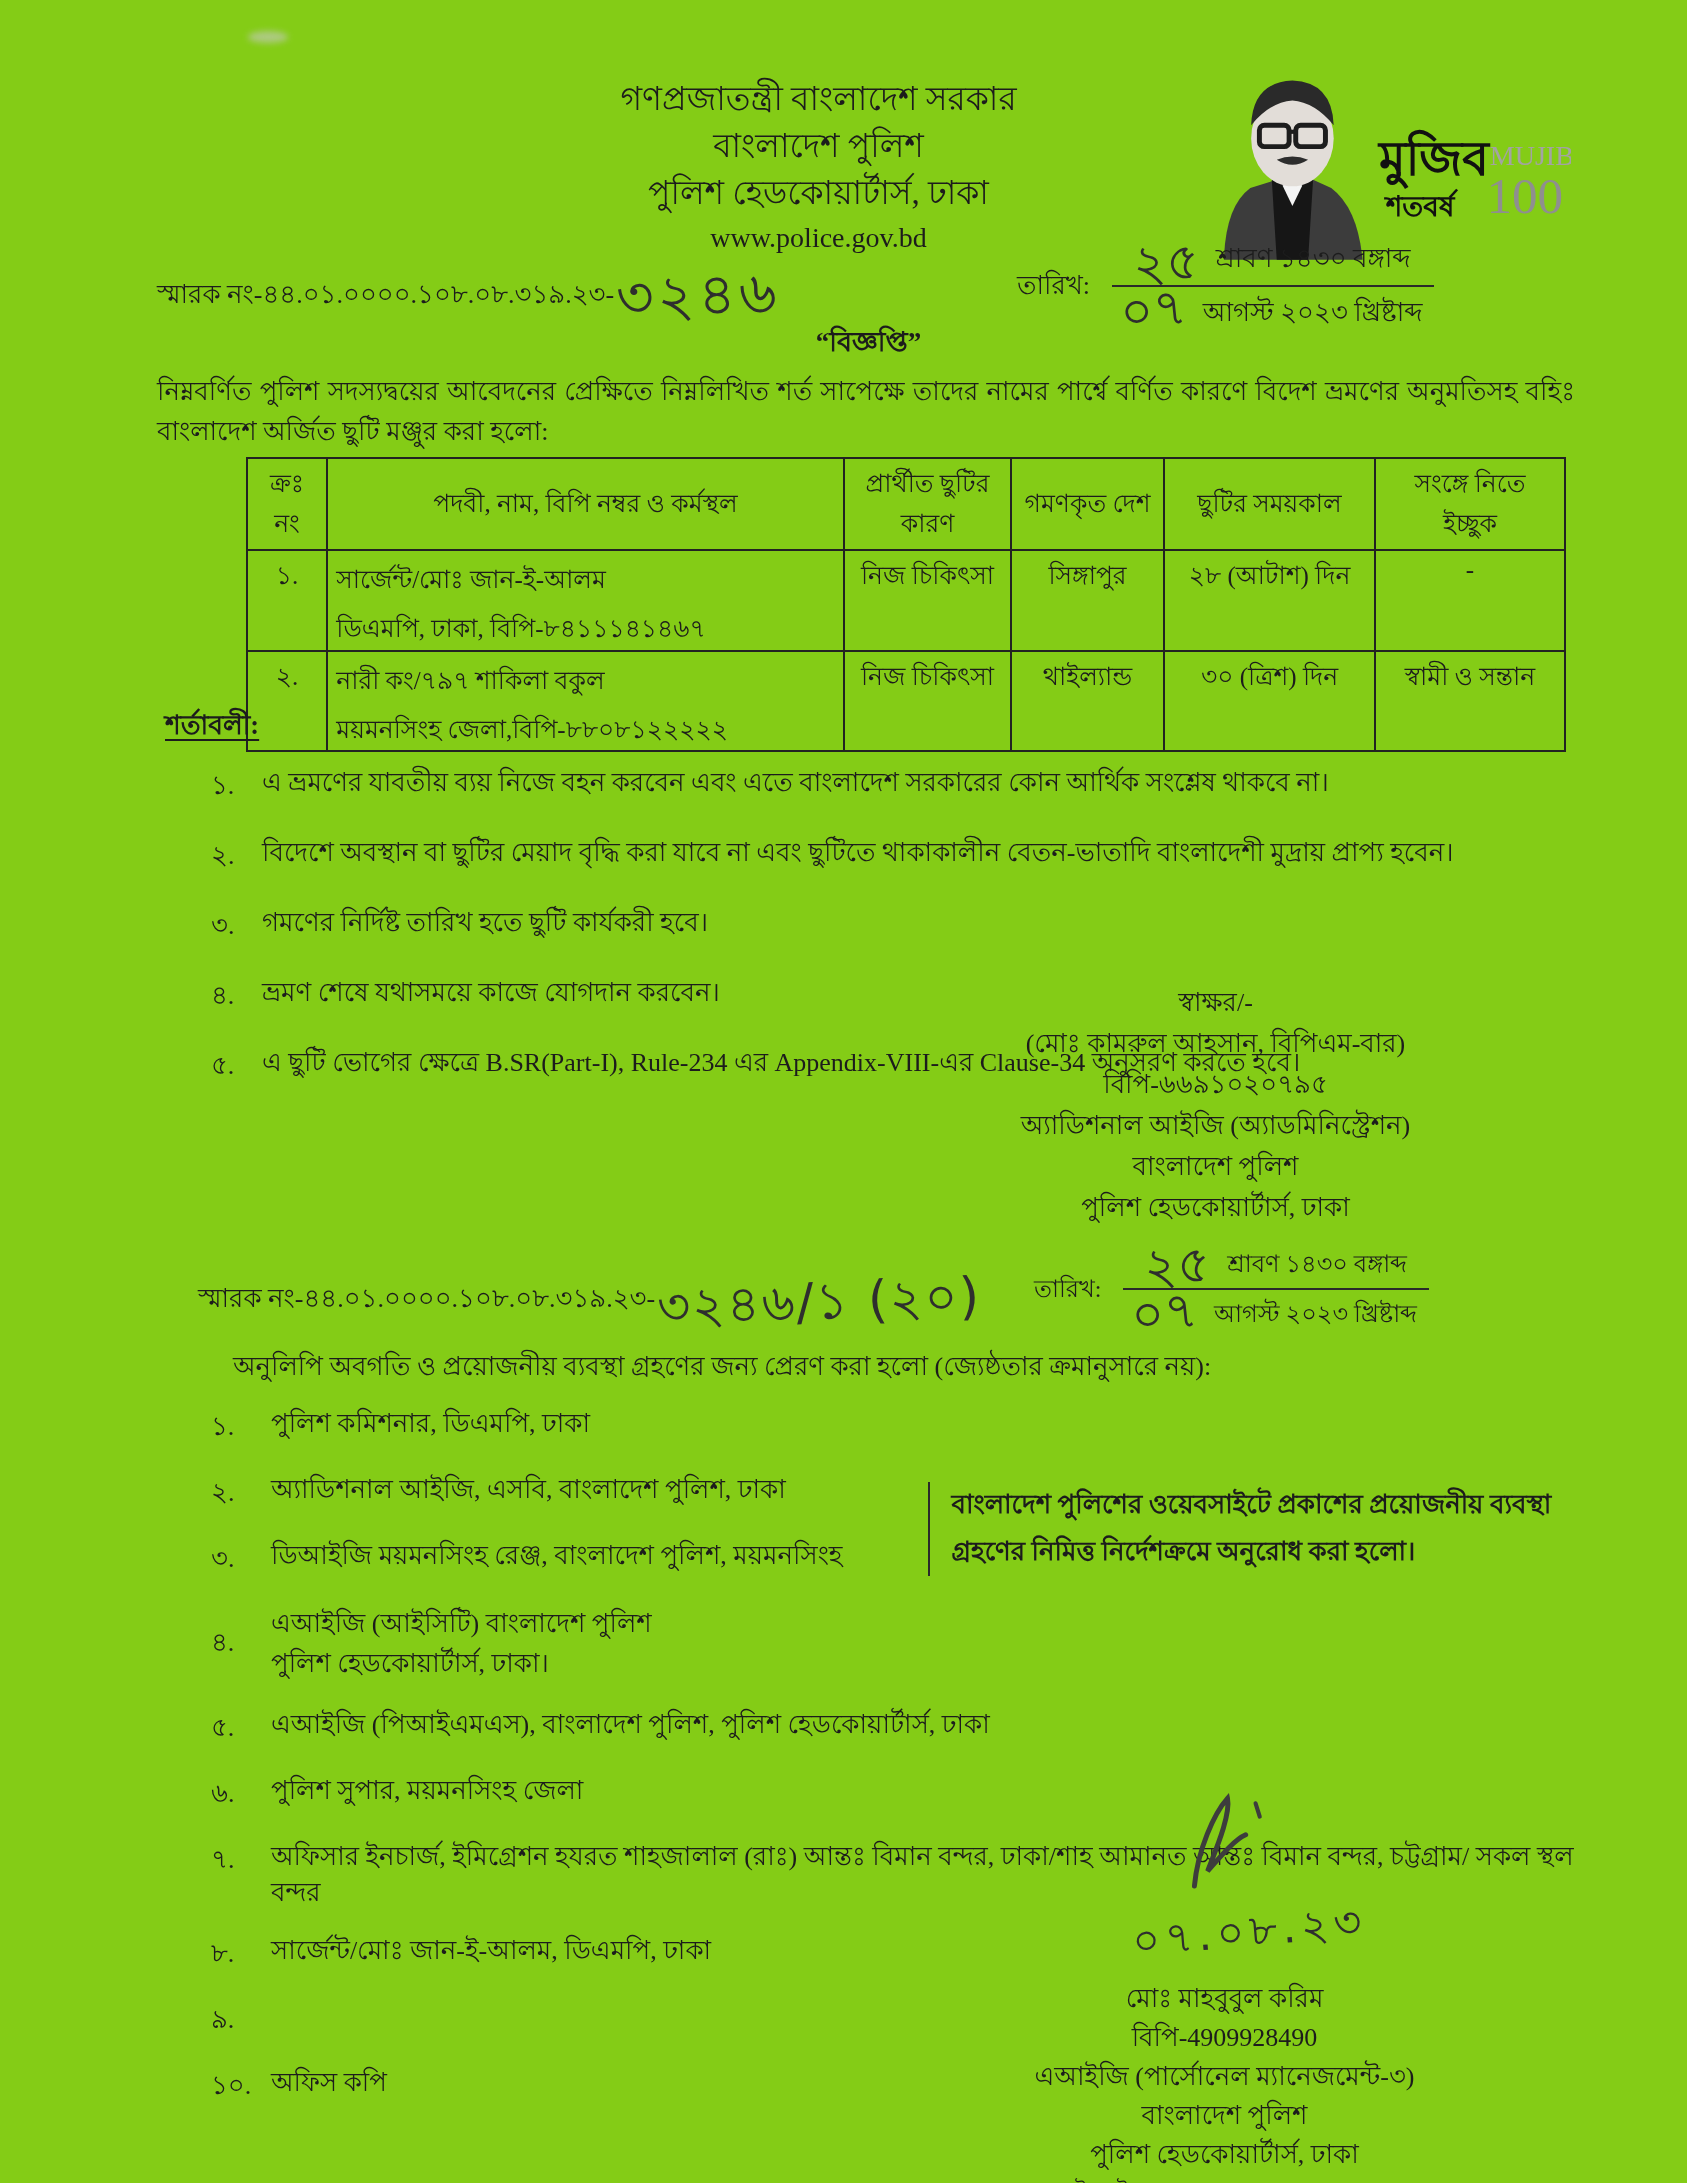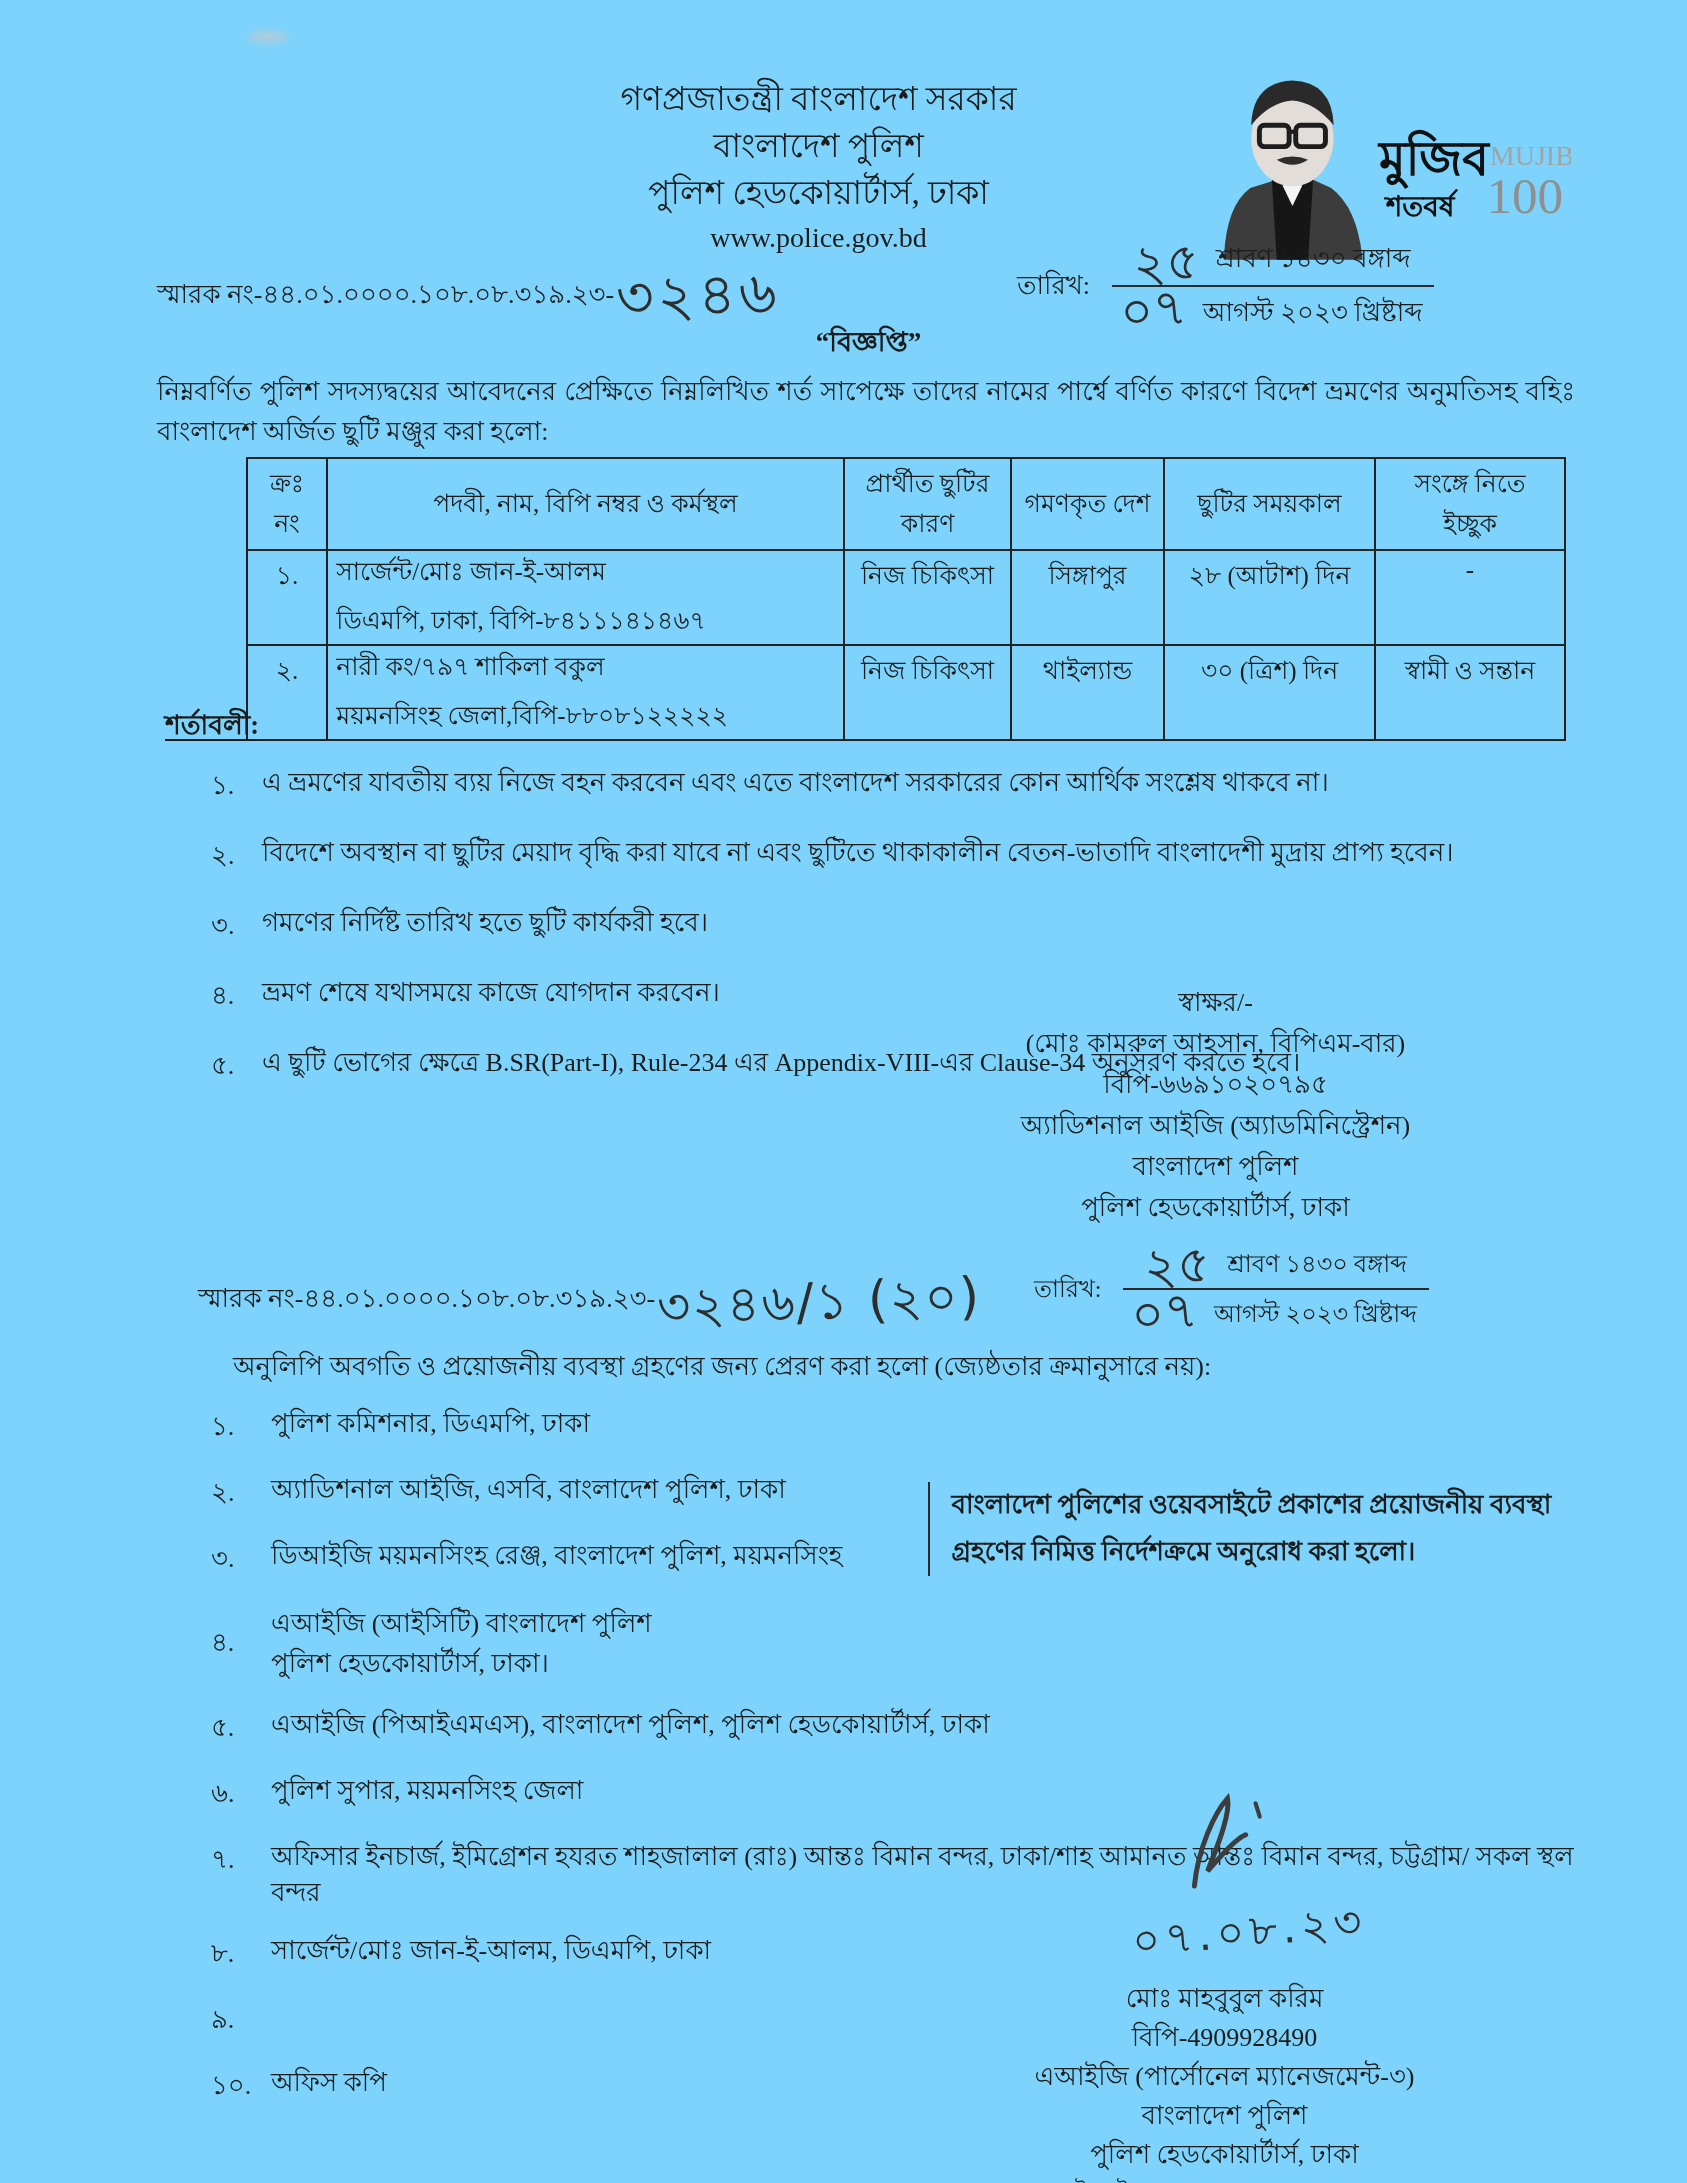--- a/index.html
+++ b/index.html
@@ -1,18 +1,18 @@
 <!DOCTYPE html>
 <html lang="bn" style="font-size:13.2px"><head>
 <meta charset="utf-8">
 <style>
   html,body { margin:0; padding:0; background:#ffffff; }
   .page {
     position:relative; width:1687px; height:2183px; overflow:hidden;
-    background:#7dd3fc; color:#1c1c1c;
+    background:#84cc16; color:#1c1c1c;
     font-family:"Liberation Serif","DejaVu Serif",serif;
   }
   .smudge { position:absolute; top:31px; left:248px; width:40px; height:11.6px;
     background:#c9c9c9; filter:blur(3.3px); opacity:.6; border-radius:50%; }
 
   
   .doc-header { position:absolute; top:76px; left:0; width:1637px; text-align:center; }
   .doc-header .l { font-size:33px; line-height:47px; }
   .doc-header .site { font-size:28px; line-height:41px; font-family:"Liberation Serif","DejaVu Serif",serif; }
 
@@ -38,21 +38,21 @@
   .notice-title { position:absolute; top:321px; left:0; width:1737px; text-align:center; font-size:27px; font-weight:bold; }
 
   .intro { position:absolute; top:372px; left:157px; width:1418px; font-size:26px; line-height:1.55; text-align:justify; margin:0; }
 
   
   table.leave { position:absolute; top:457px; left:246px; width:1318px; border-collapse:collapse; table-layout:fixed; font-size:25px; }
   table.leave th, table.leave td { border:2.5px solid #222; padding:5px 8.3px; }
   table.leave th { font-weight:normal; height:73px; text-align:center; vertical-align:middle; line-height:1.6; }
   table.leave td { vertical-align:top; height:83px; }
   td.c { text-align:center; }
-  .name-cell div { line-height:1.25; }
+  .name-cell div { line-height:1.25;margin-top:8px; }
   .name-cell .second { margin-top:18px; }
 
   
   .cond-heading { position:absolute; top:705px; left:157px; font-size:26.5px; font-weight:bold; text-decoration:underline; text-underline-offset:5px;margin-left:8px; }
   .cond-list { position:absolute; top:765px; left:211px; width:1373px; font-size:26px; }
   .li { display:flex; margin-bottom:26px; }
   .li .num { width:51px; flex:0 0 51px; }
   .li .txt { flex:1; line-height:1.4; }
 
   

